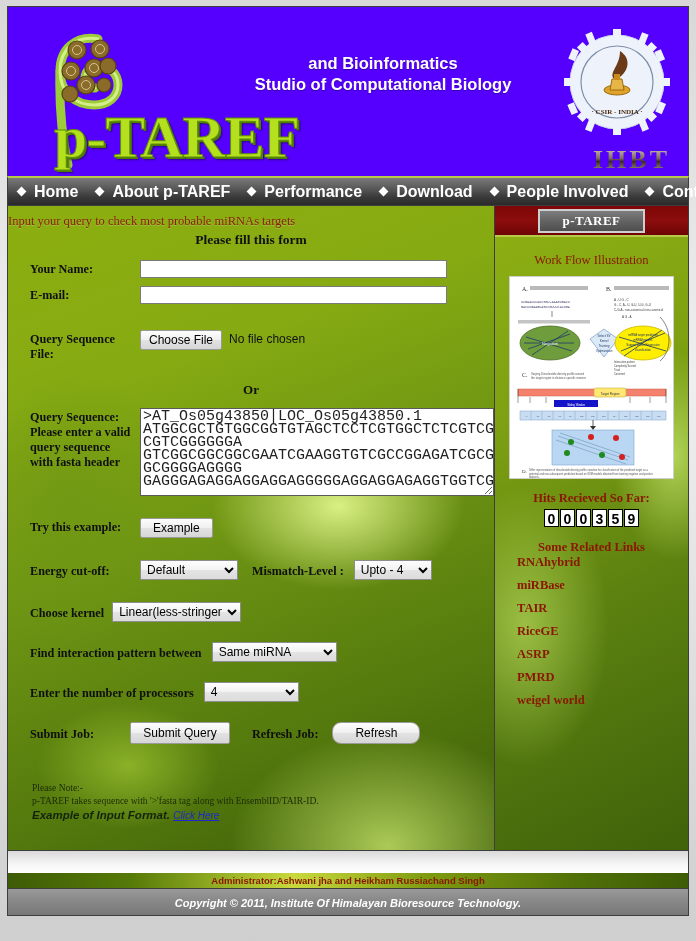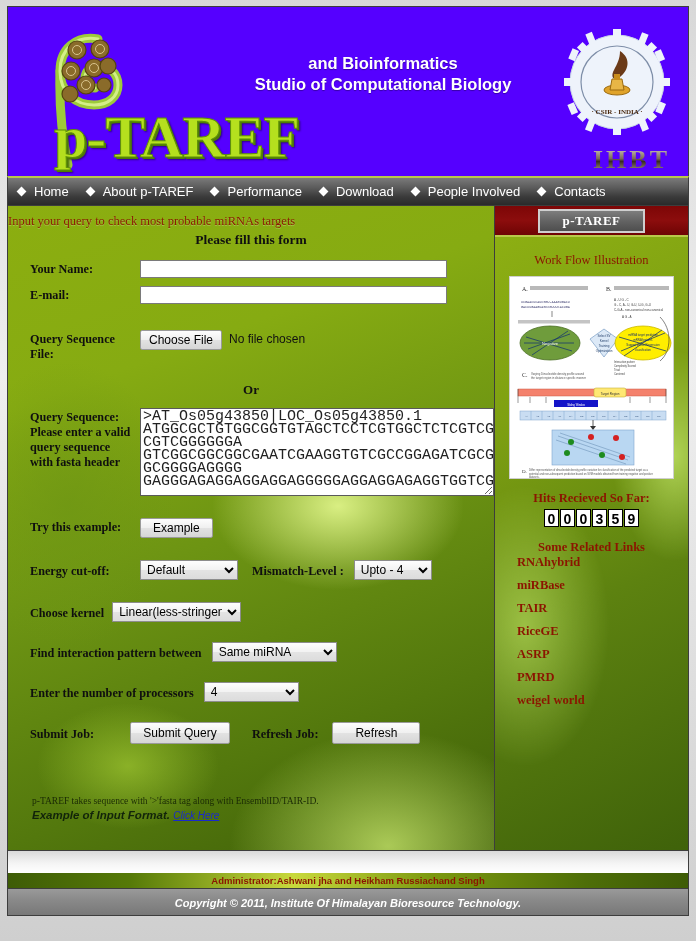--- a/index.html
+++ b/index.html
@@ -67,22 +67,22 @@
     display: flex; align-items: center;
     height: 30px;
     background: linear-gradient(180deg,#7a7a7a 0%,#5c5c5c 35%,#3a3a3a 70%,#2a2a2a 100%);
     border: 1px solid #3d3d3d;
     border-top: 2px solid #b9c94a;
     padding-left: 6px;
   }
   .nav-item {
     display: flex; align-items: center;
     color: #ffffff;
-    font-size: 13px;
-    font-weight: normal;
+    font-size: 16px;
+    font-weight: bold;
     padding: 0 14px 0 4px;
     cursor: pointer;
     white-space: nowrap;
   }
   .diamond {
     display: inline-block;
     width: 7px; height: 7px;
     background: #ffffff;
     transform: rotate(45deg);
     margin-right: 9px;
@@ -497,24 +497,25 @@
         <div class="flabel">Enter the number of processors</div>
         <select class="sel" style="width:95px;margin-left:10px;">
           <option>4</option>
         </select>
       </div>
 
       <div class="frow" style="margin-top:20px;align-items:center;">
         <div class="flabel" style="width:100px;flex:none;">Submit Job:</div>
         <button class="btn" style="width:100px;padding:3px 0;">Submit Query</button>
         <div class="flabel" style="margin-left:22px;">Refresh Job:</div>
-        <button class="btn" style="width:88px;padding:3px 0;margin-left:14px;">Refresh</button>
+        <button class="btn" style="width:88px;padding:3px 0;margin-left:14px;border-radius:9px;">Refresh</button>
       </div>
 
       <div class="note">
+        <div>Please Note:-</div>
         <div>p-TAREF takes sequence with '&gt;'fasta tag along with EnsemblID/TAIR-ID.</div>
         <div class="bigline">
           <span>Example of Input Format.</span>
           <a class="clickhere" href="#">Click Here</a>
         </div>
       </div>
     </div>
 
     <div class="side-col">
 

